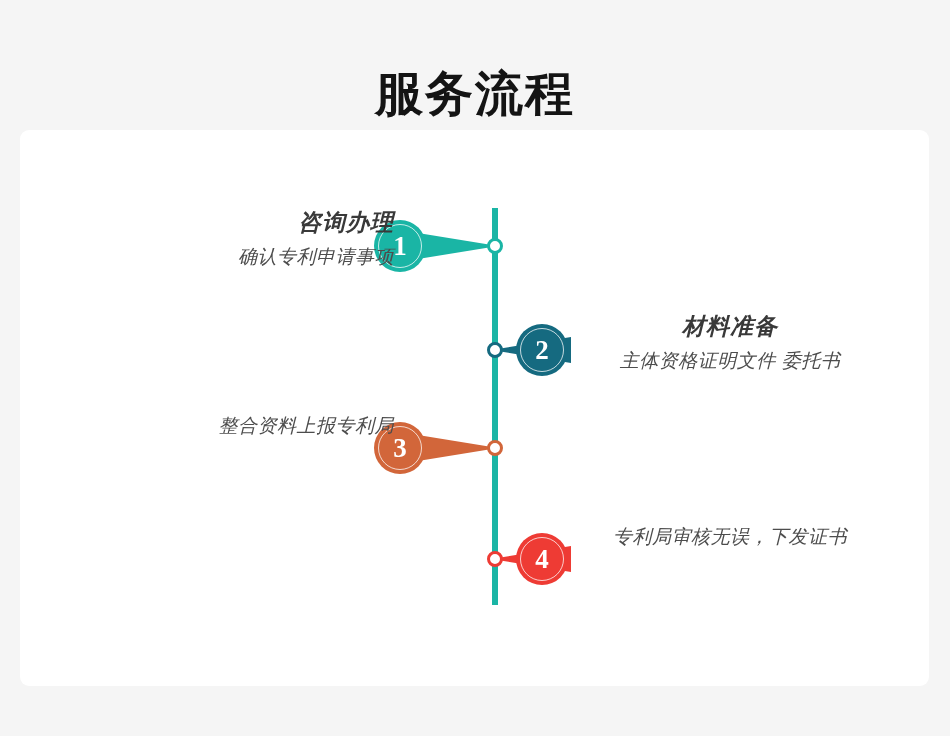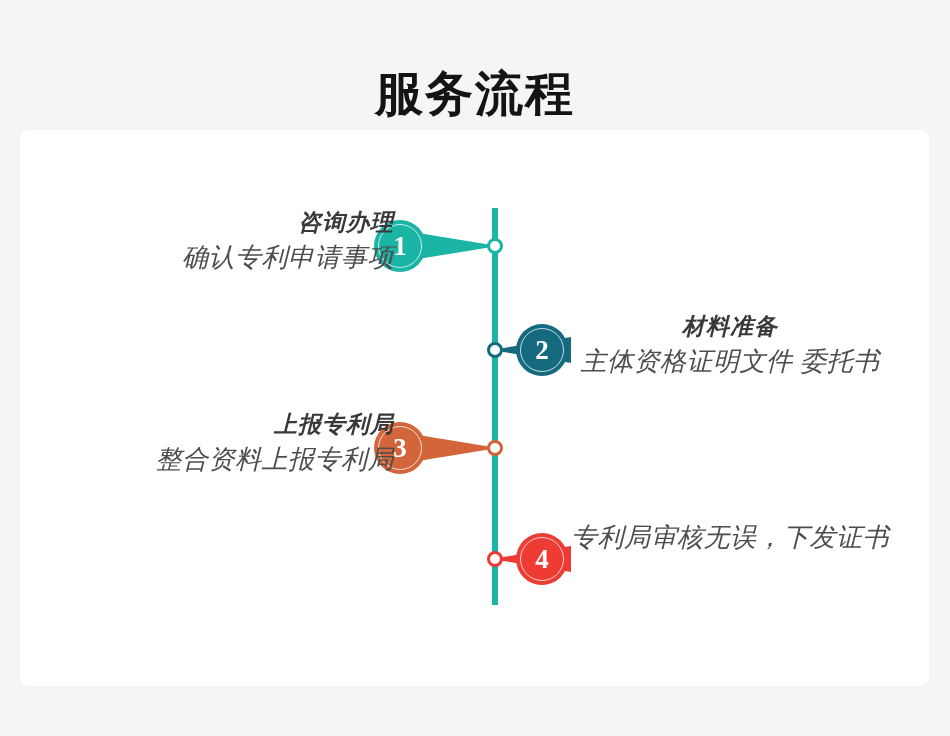--- a/index.html
+++ b/index.html
@@ -132,21 +132,21 @@
 
   .step-title {
     font-size: 23px;
     font-weight: bold;
     color: #393939;
     line-height: 33px;
     letter-spacing: 1px;
     white-space: nowrap;
   }
   .step-desc {
-    font-size: 26px;
+    font-size: 19px;
     font-weight: normal;
     color: #4d4d4d;
     line-height: 36px;
     letter-spacing: 0.5px;
     white-space: nowrap;
   }
 </style>
 </head>
 <body>
 
@@ -186,21 +186,20 @@
       <div class="step" style="top: 318px;">
         <div class="marker-wrap">
           <div class="pointer" style="left: 398px; border-left: 80px solid rgb(210, 102, 58);"></div>
           <div class="circle" style="background: rgb(210, 102, 58); left: 354px;">
             <div class="ring"></div>
             <div class="num">3</div>
           </div>
           <div class="node-dot" style="border-color: rgb(210, 102, 58);"></div>
         </div>
         <div class="labels left-side">
-          <div class="step-title">上报专利局</div>
           <div class="step-desc">整合资料上报专利局</div>
         </div>
       </div>
       <div class="step" style="top: 429px;">
         <div class="marker-wrap">
           <div class="pointer" style="left: 471px; border-right: 80px solid rgb(238, 59, 52);"></div>
           <div class="circle" style="background: rgb(238, 59, 52); left: 496px;">
             <div class="ring"></div>
             <div class="num">4</div>
           </div>

